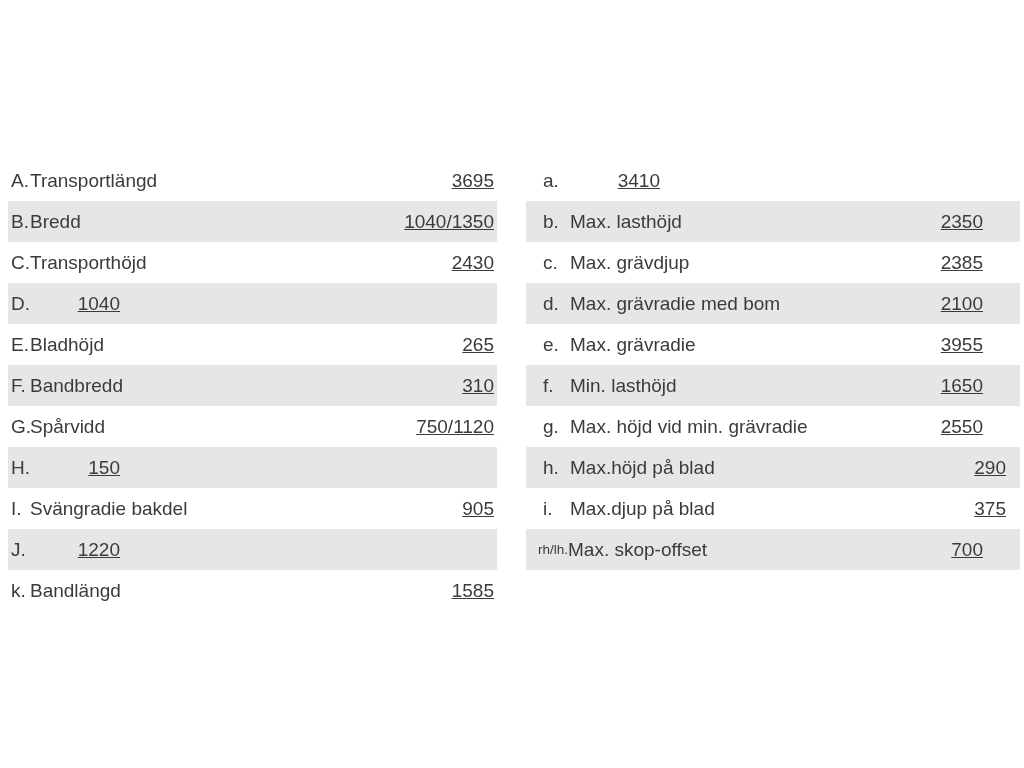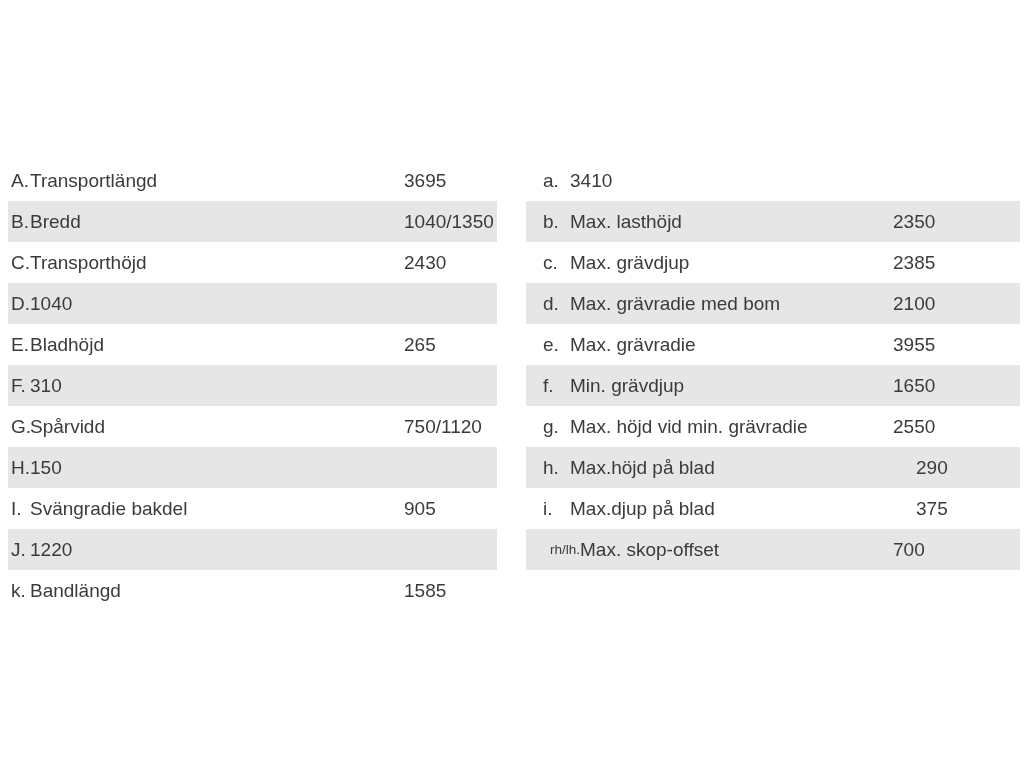--- a/index.html
+++ b/index.html
@@ -35,30 +35,31 @@
   .spec-row.striped { background: #e6e6e6; }
 
   .prefix {
     flex: none;
   }
   .left  .prefix { width: 22px; padding-left: 3px;  }
   .right .prefix { width: 44px; padding-left: 17px; }
   .right .spec-row.small-prefix .prefix {
     width: auto;
     min-width: 42px;
-    padding-left: 24px;
+    padding-left: 12px;
     font-size: 13.5px;
   }
 
   .label { flex: 1 1 auto; }
 
   .value {
     flex: none;
     width: 90px;
-    text-align: left;
+    text-align: right;
+    text-decoration: underline;
   }
   .left  .value { margin-right: 3px; }
   .right .value { margin-right: 37px; }
   .right .spec-row.value-shift .value { margin-right: 14px; }
 </style>
 </head>
 <body>
 
 <div>
   <div class="spec-table left">
@@ -81,20 +82,21 @@
         <span class="prefix">D.</span>
         <span class="value">1040</span>
       </div>
       <div class="spec-row">
         <span class="prefix">E.</span>
         <span class="label">Bladhöjd</span>
         <span class="value">265</span>
       </div>
       <div class="spec-row striped">
         <span class="prefix">F.</span>
+        <span class="label">Bandbredd</span>
         <span class="value">310</span>
       </div>
       <div class="spec-row">
         <span class="prefix">G.</span>
         <span class="label">Spårvidd</span>
         <span class="value">750/1120</span>
       </div>
       <div class="spec-row striped">
         <span class="prefix">H.</span>
         <span class="value">150</span>
@@ -134,21 +136,21 @@
         <span class="label">Max. grävradie med bom</span>
         <span class="value">2100</span>
       </div>
       <div class="spec-row">
         <span class="prefix">e.</span>
         <span class="label">Max. grävradie</span>
         <span class="value">3955</span>
       </div>
       <div class="spec-row striped">
         <span class="prefix">f.</span>
-        <span class="label">Min. grävdjup</span>
+        <span class="label">Min. lasthöjd</span>
         <span class="value">1650</span>
       </div>
       <div class="spec-row">
         <span class="prefix">g.</span>
         <span class="label">Max. höjd vid min. grävradie</span>
         <span class="value">2550</span>
       </div>
       <div class="spec-row striped value-shift">
         <span class="prefix">h.</span>
         <span class="label">Max.höjd på blad</span>

